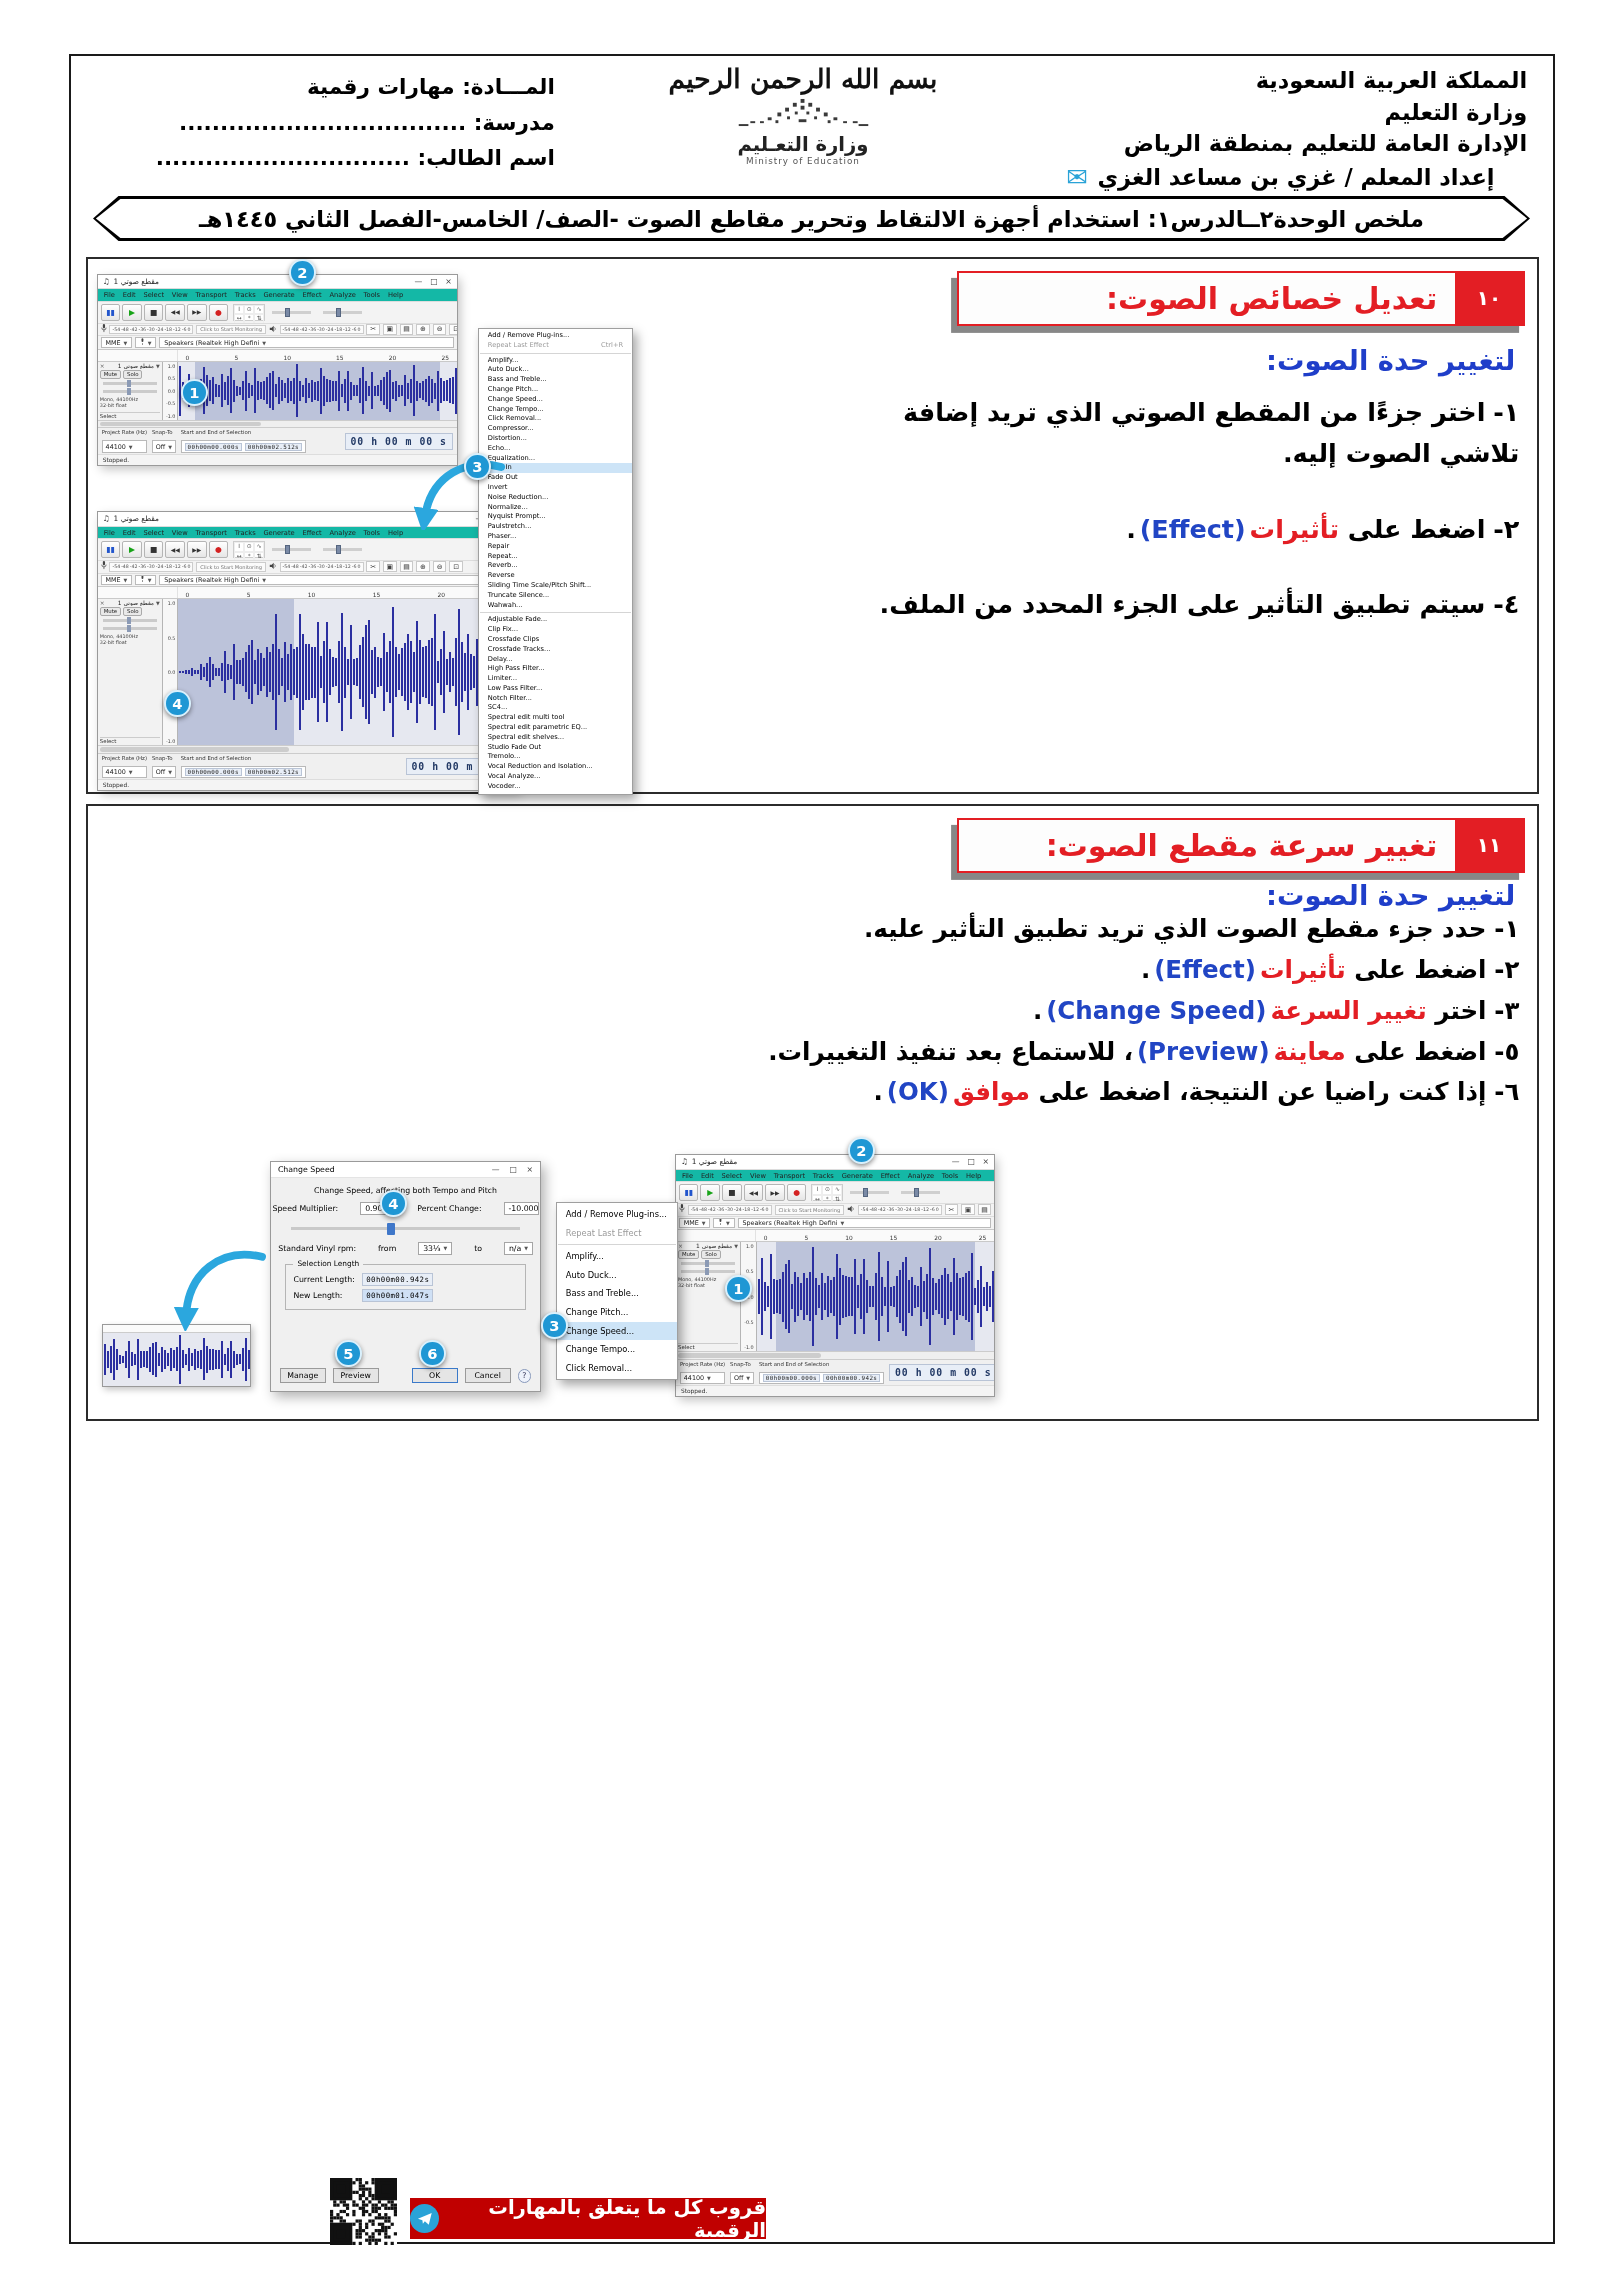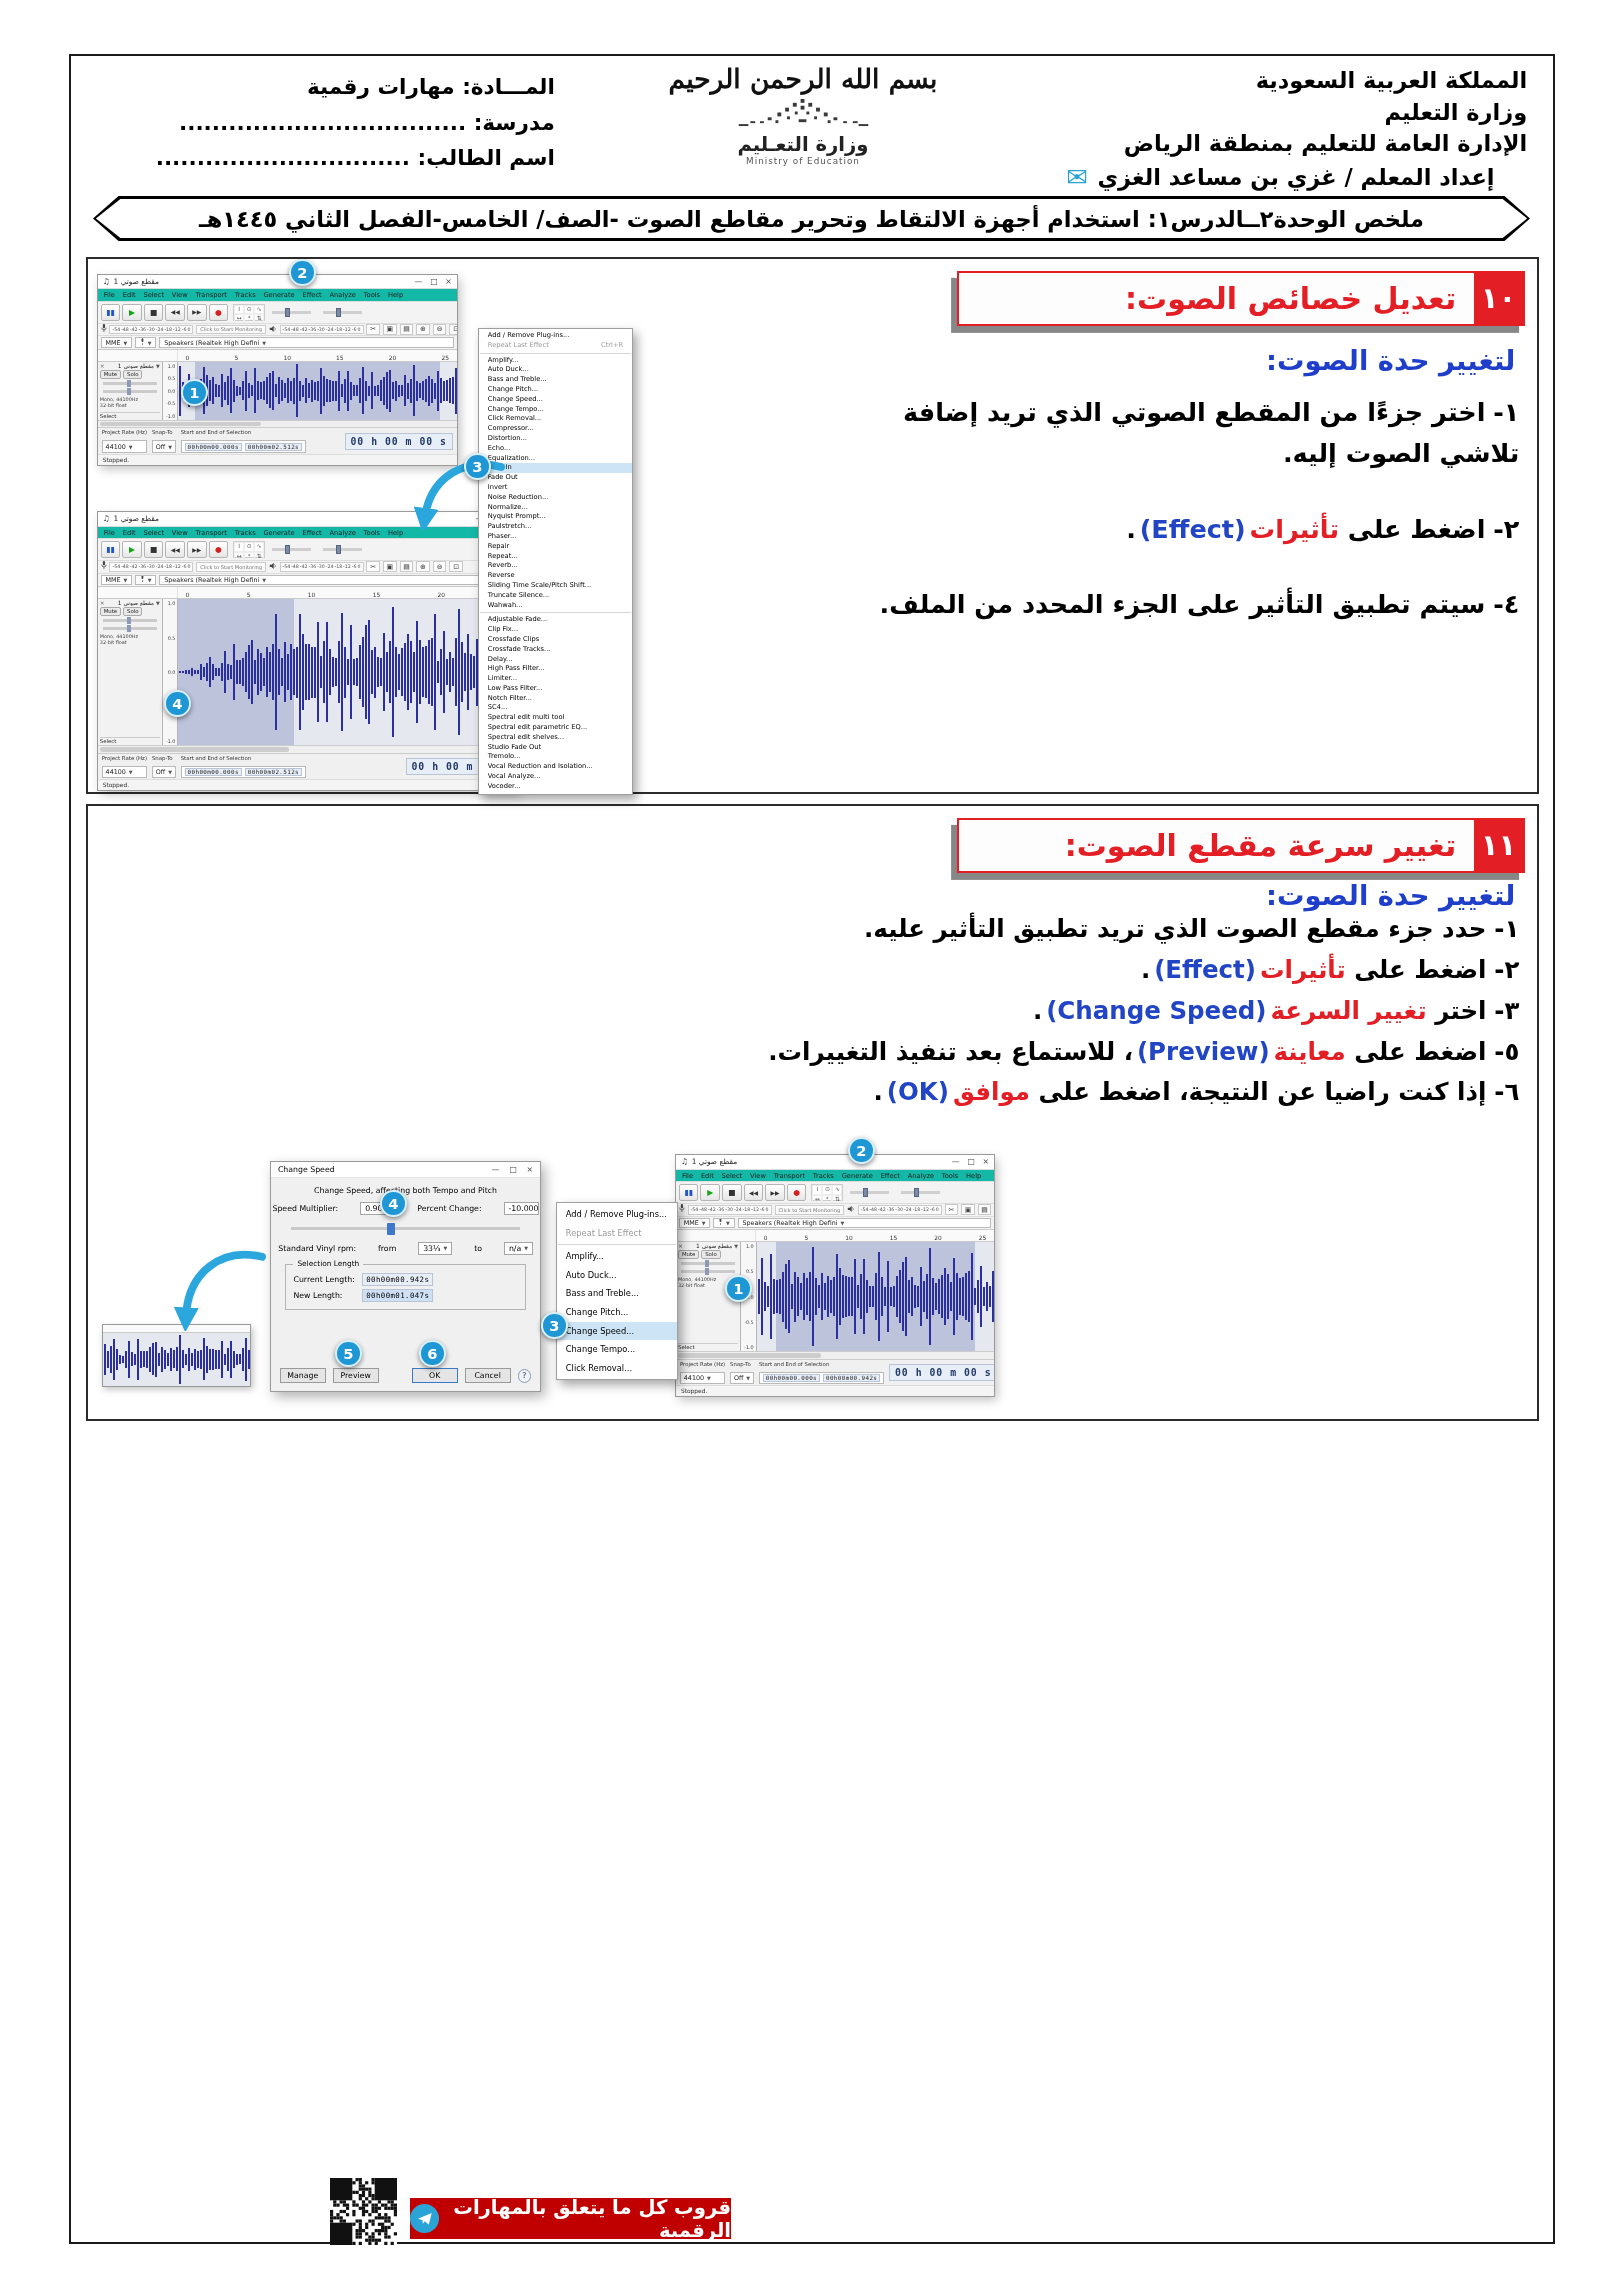--- a/index.html
+++ b/index.html
@@ -24,21 +24,21 @@
     clip-path:polygon(0 50%,25.5px 0,calc(100% - 25.5px) 0,100% 50%,calc(100% - 25.5px) 100%,25.5px 100%)}
   .banner-in{position:absolute;left:2.9px;top:2.9px;right:2.9px;bottom:2.9px;background:#fff;display:flex;align-items:center;justify-content:center;
     clip-path:polygon(0 50%,24.5px 0,calc(100% - 24.5px) 0,100% 50%,calc(100% - 24.5px) 100%,24.5px 100%);
     font-size:22.5px;font-weight:bold;color:#000}
 
   
   .box{position:absolute;left:86px;width:1453px;border:2px solid #2b2b2b;background:#fff}
   .sec10{top:257px;height:537px}
   .sec11{top:804px;height:617px}
   .sec-head{position:absolute;top:11.8px;right:11.8px;min-width:568px;height:55px;display:flex;align-items:stretch;border:2.9px solid #e31e24;background:#fdfdfd;box-shadow:-5.9px 6.9px 0 rgba(70,70,70,.65)}
-  .sec-num{background:#e31e24;color:#fff;font-size:29px;font-weight:bold;display:flex;align-items:center;padding:0 7px}
+  .sec-num{background:#e31e24;color:#fff;font-size:20px;font-weight:bold;display:flex;align-items:center;padding:0 22px}
   .sec-title{color:#e31e24;font-size:30px;font-weight:bold;display:flex;align-items:center;padding:0 17.6px;flex:1}
   .sec-sub{position:absolute;right:21.6px;color:#1f3ec9;font-size:27.4px;font-weight:bold}
   .sec10 .sec-sub{top:86px}
   .sec11 .sec-sub{top:74px}
   .steps{position:absolute;right:17.6px;color:#000;font-weight:bold}
   .s10steps{top:133px;width:647px;font-size:25.5px}
   .s10steps .step{margin-bottom:35px;line-height:1.6}
   .s11steps{top:106px;width:1407px;font-size:24.5px}
   .s11steps .step{margin-bottom:7.8px;line-height:1.35}
   .snum{margin-left:7.8px}
@@ -152,21 +152,21 @@
   .dhelp{width:13.7px;height:13.7px;border-radius:50%;border:1px solid #8899bb;background:#eef2fb;display:flex;align-items:center;justify-content:center;color:#335;flex:none}
 
   
   .miniwave{position:absolute;left:13.7px;top:518px;width:149px;height:63px;border:1px solid #999;background:#f4f4f4;display:flex;flex-direction:column;z-index:2;box-shadow:2px 2.9px 6.9px rgba(0,0,0,.25)}
   .mw-ruler{height:7.8px;background:#fafafa;border-bottom:1px solid #ccc;flex:none}
   .mw-body{flex:1;position:relative;background:#e6e8f0}
 
   
   .qr{position:absolute;left:330px;top:2178px;width:67px;height:67px;background:#fff}
   .qr rect{fill:#111}
-  .tg-banner{position:absolute;left:410px;top:2198px;width:321px;height:41px;background:#c00000;color:#fff;display:flex;align-items:center;justify-content:center;gap:11.8px;font-size:19.6px;font-weight:bold;z-index:3}
+  .tg-banner{position:absolute;left:410px;top:2198px;width:356px;height:41px;background:#c00000;color:#fff;display:flex;align-items:center;justify-content:center;gap:11.8px;font-size:19.6px;font-weight:bold;z-index:3}
   .tg-icon{width:29px;height:29px;border-radius:50%;background:#2aa3d7;display:flex;align-items:center;justify-content:center;flex:none}
 </style>
 </head>
 <body>
 
 <div class="page">
   <div class="frame"></div>
 
   <div class="header">
     <div class="h-right" dir="rtl">

